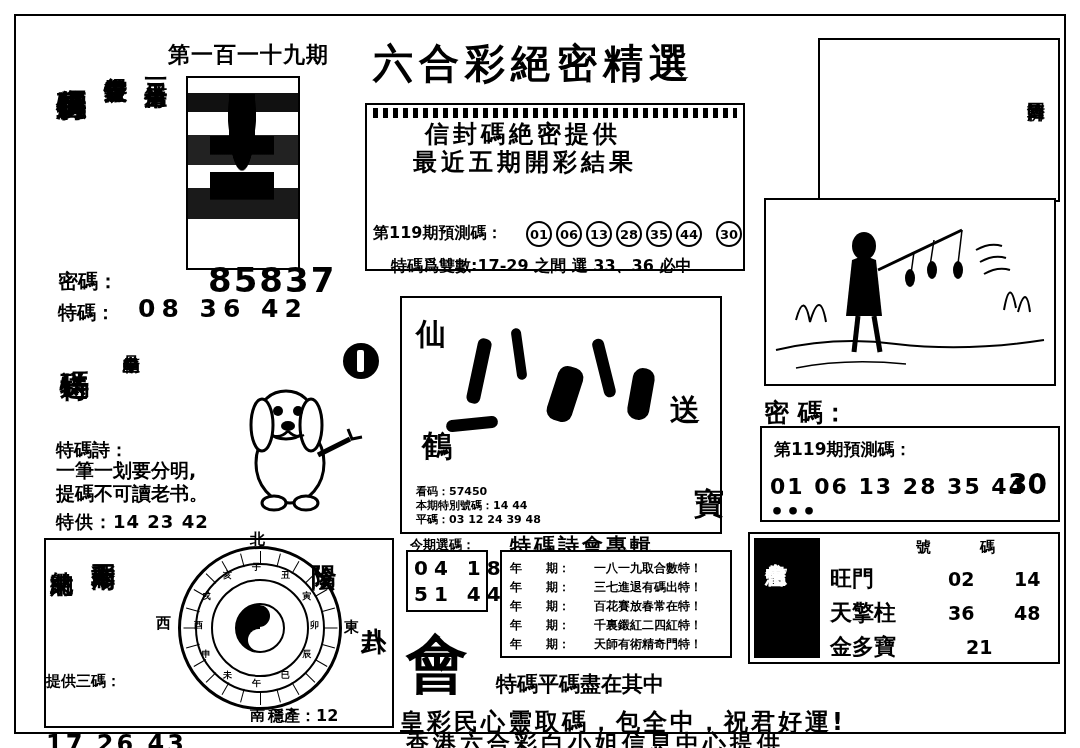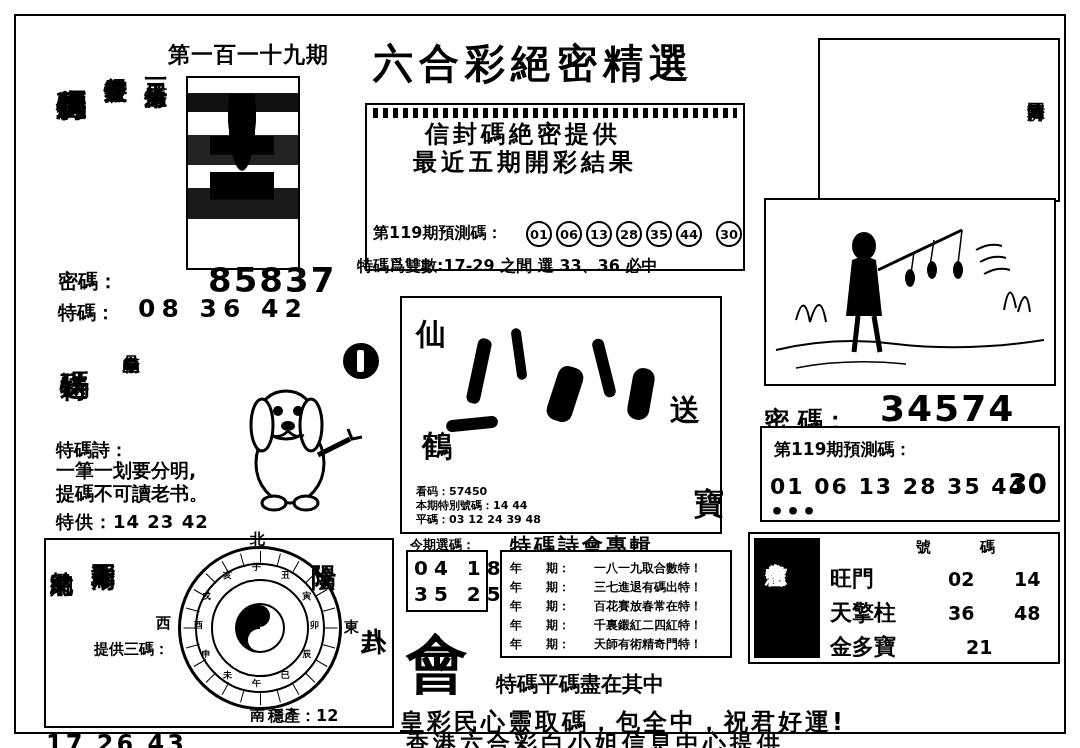--- a/index.html
+++ b/index.html
@@ -82,21 +82,21 @@
   #poem-l2{left:38px;top:463px;font-size:19px;font-weight:bold;}
   #special-offer{left:38px;top:492px;font-size:18px;font-weight:bold;letter-spacing:1px;}
   
   #dog{left:200px;top:345px;width:150px;height:150px;}
   #badge-circle{left:325px;top:325px;width:36px;height:36px;border-radius:50%;background:#000;}
   #badge-circle .g{position:absolute;left:14px;top:7px;width:7px;height:22px;background:#fff;border-radius:2px;}
   
   #compass-box{left:26px;top:520px;width:350px;height:190px;}
   #bl-vert-1{left:32px;top:536px;font-size:23px;font-weight:bold;line-height:1.05;}
   #bl-vert-2{left:72px;top:528px;font-size:24px;font-weight:bold;line-height:1.05;}
-  #bl-provide{left:28px;top:622px;font-size:15px;font-weight:bold;padding-left:48px;}
+  #bl-provide{left:28px;top:654px;font-size:15px;font-weight:bold;}
   #bl-nums{left:28px;top:712px;font-size:24px;font-weight:bold;letter-spacing:3px;}
   .compass{left:160px;top:528px;width:158px;height:158px;border-radius:50%;
     border:3px solid #000;background:#fff;}
   .compass .ring2{position:absolute;left:14px;top:14px;right:14px;bottom:14px;border:2px solid #000;border-radius:50%;}
   .compass .ring3{position:absolute;left:30px;top:30px;right:30px;bottom:30px;border:2px solid #000;border-radius:50%;}
   .compass .tick{position:absolute;left:50%;top:2px;width:1px;height:14px;background:#000;transform-origin:50% 77px;}
   .compass .zlabel{position:absolute;font-size:9px;font-weight:bold;transform-origin:center;}
   .taiji{position:absolute;left:54px;top:54px;width:46px;height:46px;border-radius:50%;
     background:linear-gradient(90deg,#000 50%,#fff 50%);border:2px solid #000;overflow:hidden;}
   .taiji:before,.taiji:after{content:"";position:absolute;left:11px;width:22px;height:22px;border-radius:50%;}
@@ -113,21 +113,21 @@
   
   #mid-top-box{left:347px;top:85px;width:380px;height:168px;}
   #mid-ornament{left:355px;top:90px;width:364px;height:10px;
     background:repeating-linear-gradient(90deg,#000 0 5px,#fff 5px 10px);}
   #mid-head-1{left:407px;top:100px;font-size:24px;font-weight:bold;letter-spacing:4px;}
   #mid-head-2{left:395px;top:128px;font-size:24px;font-weight:bold;letter-spacing:4px;}
   #pred-label{left:355px;top:205px;font-size:16px;font-weight:bold;}
   .ball{display:inline-block;width:26px;height:26px;border-radius:50%;border:2px solid #000;
     font-size:13px;font-weight:bold;text-align:center;line-height:24px;margin-right:4px;box-sizing:border-box;}
   #pred-balls{left:508px;top:203px;}
-  #special-rule{left:339px;top:238px;font-size:16px;font-weight:bold;}
+  #special-rule{left:373px;top:238px;font-size:16px;font-weight:bold;}
   
   #callig-box{left:382px;top:278px;width:322px;height:238px;}
   #c-xian{left:398px;top:296px;font-size:30px;font-weight:bold;}
   #c-he{left:404px;top:408px;font-size:30px;font-weight:bold;}
   #c-song{left:652px;top:372px;font-size:30px;font-weight:bold;}
   #c-bao{left:676px;top:466px;font-size:30px;font-weight:bold;}
   .stroke{position:absolute;background:#000;}
   #callig-small-1{left:398px;top:466px;font-size:11px;font-weight:bold;}
   #callig-small-2{left:398px;top:480px;font-size:11px;font-weight:bold;}
   #callig-small-3{left:398px;top:494px;font-size:11px;font-weight:bold;}
@@ -139,21 +139,21 @@
   #hui-char{left:388px;top:604px;font-size:62px;font-weight:bold;font-family:"DejaVu Serif","Liberation Serif",serif;}
   #poem-box{left:482px;top:532px;width:232px;height:108px;}
   #poem-head{left:492px;top:514px;font-size:21px;font-weight:bold;letter-spacing:3px;}
   .poem-row{position:absolute;font-size:12px;font-weight:bold;white-space:nowrap;}
   #bottom-line-1{left:478px;top:652px;font-size:21px;font-weight:bold;}
   #bottom-line-2{left:382px;top:688px;font-size:24px;font-weight:bold;letter-spacing:3px;}
   
   #right-pic-top{left:800px;top:20px;width:238px;height:160px;border:2px solid #000;}
   #right-pic-top .txt{position:absolute;right:10px;top:48px;font-size:18px;font-weight:bold;writing-mode:vertical-rl;}
   #right-pic-bot{left:746px;top:180px;width:292px;height:188px;}
-  #right-code-label{left:746px;top:386px;font-size:25px;font-weight:bold;}
+  #right-code-label{left:746px;top:378px;font-size:25px;font-weight:bold;}
   #right-code-value{left:862px;top:370px;font-size:36px;font-weight:bold;letter-spacing:2px;}
   #right-pred-box{left:742px;top:408px;width:300px;height:96px;}
   #right-pred-label{left:756px;top:420px;font-size:17px;font-weight:bold;}
   #right-pred-nums{left:752px;top:456px;font-size:22px;font-weight:bold;letter-spacing:2px;}
   #right-pred-special{left:990px;top:450px;font-size:28px;font-weight:bold;}
   #right-bottom-box{left:730px;top:514px;width:312px;height:132px;}
   #seal-box{left:736px;top:520px;width:66px;height:120px;background:#000;}
   #seal-box .sc{position:absolute;left:10px;top:8px;color:#fff;font-size:22px;font-weight:bold;writing-mode:vertical-rl;line-height:1.15;}
   .hdr-s{position:absolute;font-size:15px;font-weight:bold;}
   .rrow-name{position:absolute;font-size:22px;font-weight:bold;}
@@ -293,21 +293,21 @@
     <div class="abs cn" id="c-he">鶴</div>
     <div class="abs cn" id="c-song">送</div>
     <div class="abs cn" id="c-bao">寶</div>
     <div class="abs cn" id="callig-small-1">看码：57450</div>
     <div class="abs cn" id="callig-small-2">本期特別號碼：14 44</div>
     <div class="abs cn" id="callig-small-3">平碼：03 12 24 39 48</div>
 
     <div class="abs cn" id="sel-label">今期選碼：</div>
     <div class="abs box" id="sel-box"></div>
     <div class="abs cn" id="sel-row1">04  18</div>
-    <div class="abs cn" id="sel-row2">35  25</div>
+    <div class="abs cn" id="sel-row2">51  44</div>
     <div class="abs cn" id="hui-char">會</div>
 
     <div class="abs cn" id="poem-head">特碼詩會專輯</div>
     <div class="abs box" id="poem-box">
       <div id="poem-rows-host">
           <div class="poem-row" style="left: 8px; top: 8px;">年</div>
           <div class="poem-row" style="left: 44px; top: 8px;">期：</div>
           <div class="poem-row" style="left: 92px; top: 8px;">一八一九取合數特！</div>
           <div class="poem-row" style="left: 8px; top: 27px;">年</div>
           <div class="poem-row" style="left: 44px; top: 27px;">期：</div>
@@ -346,21 +346,20 @@
         <ellipse cx="192" cy="70" rx="5" ry="9" fill="#000"></ellipse>
         <ellipse cx="166" cy="70" rx="5" ry="9" fill="#000"></ellipse>
         <ellipse cx="144" cy="78" rx="5" ry="9" fill="#000"></ellipse>
         <path d="M210 50 q14 -8 26 -4 M214 62 q14 -8 26 -4 M218 74 q14 -8 26 -4" fill="none" stroke="#000" stroke-width="2"></path>
         <path d="M30 120 q8 -30 14 2 M44 122 q10 -34 16 0" fill="none" stroke="#000" stroke-width="2"></path>
         <path d="M238 110 q6 -34 12 -2 M252 112 q8 -30 12 0" fill="none" stroke="#000" stroke-width="2"></path>
       </svg>
     </div>
 
     <div class="abs cn" id="right-code-label">密 碼：</div>
-    <div class="abs cn" id="right-code-value">34574</div>
 
     <div class="abs box" id="right-pred-box"></div>
     <div class="abs cn" id="right-pred-label">第119期預測碼：</div>
     <div class="abs cn" id="right-pred-nums"><span>01 06  13 28  35 44</span> <span>•••</span></div>
     <div class="abs cn" id="right-pred-special">30</div>
 
     <div class="abs box" id="right-bottom-box"></div>
     <div class="abs" id="seal-box">
       <div class="sc">中會信息</div>
     </div>

